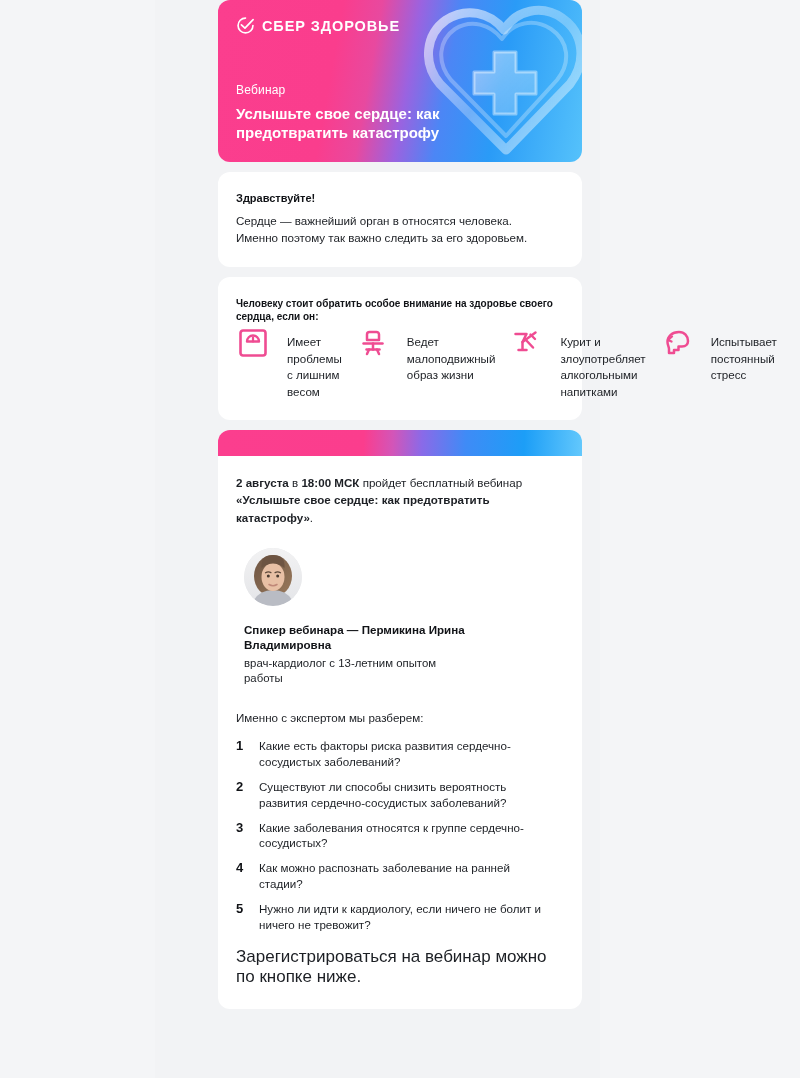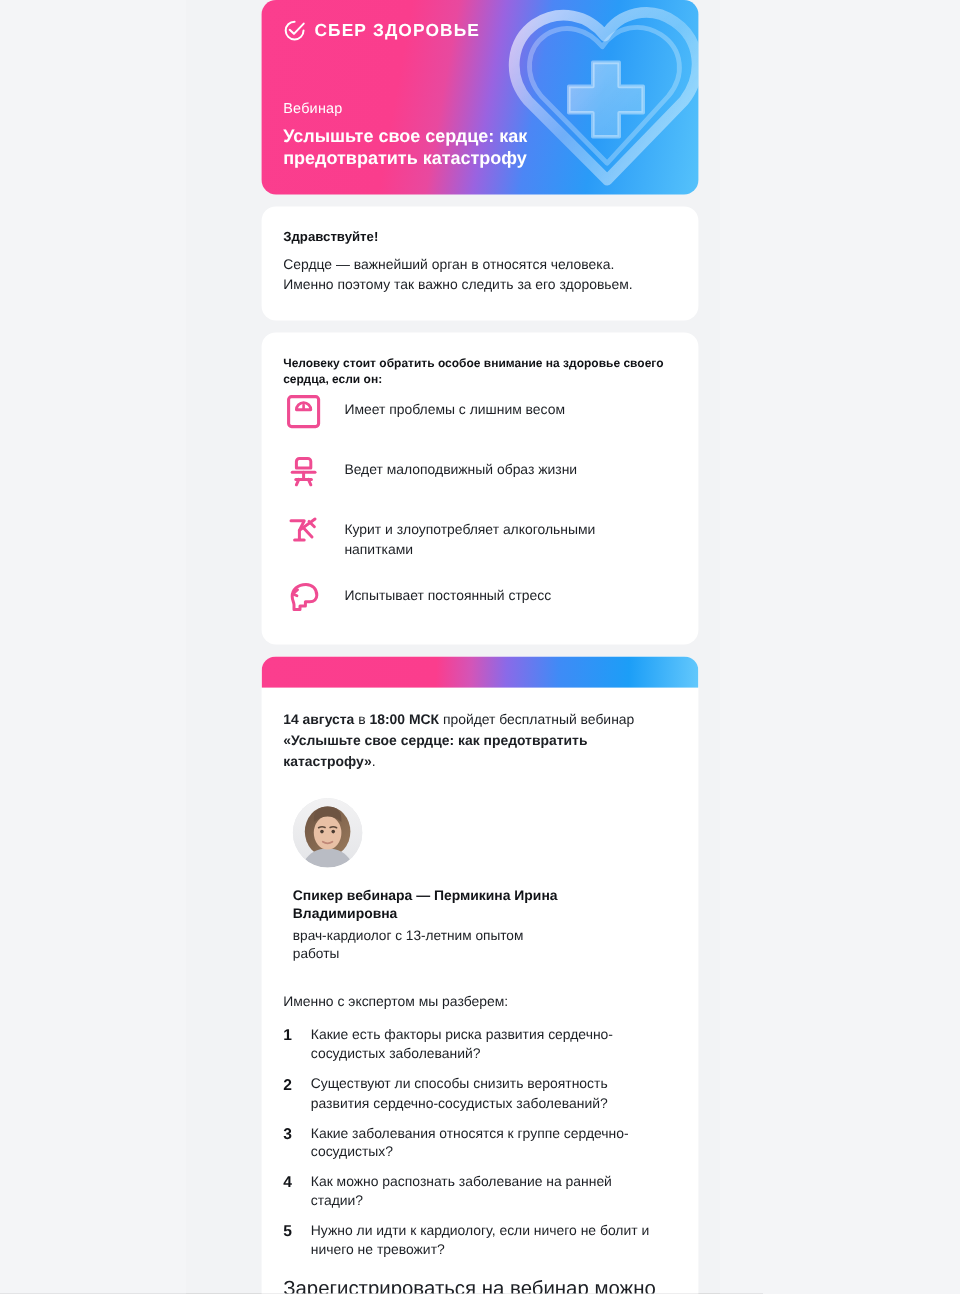--- a/index.html
+++ b/index.html
@@ -122,21 +122,21 @@
   }
 
   
   .attn-title {
     font-size: 10px;
     font-weight: bold;
     color: #111317;
     line-height: 1.33;
     margin-bottom: 3px;
   }
-  .attn-list { display: flex; flex-direction: column; gap: 14px; }
+  .attn-list { display: flex; flex-direction: row; gap: 14px; }
   .attn-item {
     display: flex;
     align-items: flex-start;
     gap: 17px;
     min-height: 36px;
   }
   .attn-icon {
     flex: 0 0 34px;
     width: 34px; height: 34px;
     display: flex; align-items: center; justify-content: center;
@@ -346,21 +346,21 @@
         </div>
 
       </div>
     </div>
 
     <div class="webinar">
       <div class="webinar-stripe"></div>
 
       <div class="webinar-body">
         <div class="webinar-lead">
-          <b>14 августа</b><span> в </span><b>18:00 МСК</b><span> пройдет бесплатный вебинар </span><b>«Услышьте свое сердце: как предотвратить катастрофу»</b><span>.</span>
+          <b>2 августа</b><span> в </span><b>18:00 МСК</b><span> пройдет бесплатный вебинар </span><b>«Услышьте свое сердце: как предотвратить катастрофу»</b><span>.</span>
         </div>
 
         <div class="speaker">
           <div class="avatar">
             <svg viewBox="0 0 58 58">
               <defs>
                 <clipPath id="avClip">
                     <circle cx="29" cy="29" r="29"></circle>
                   </clipPath>
                 <linearGradient id="avBg" x1="0" y1="0" x2="0" y2="1">

